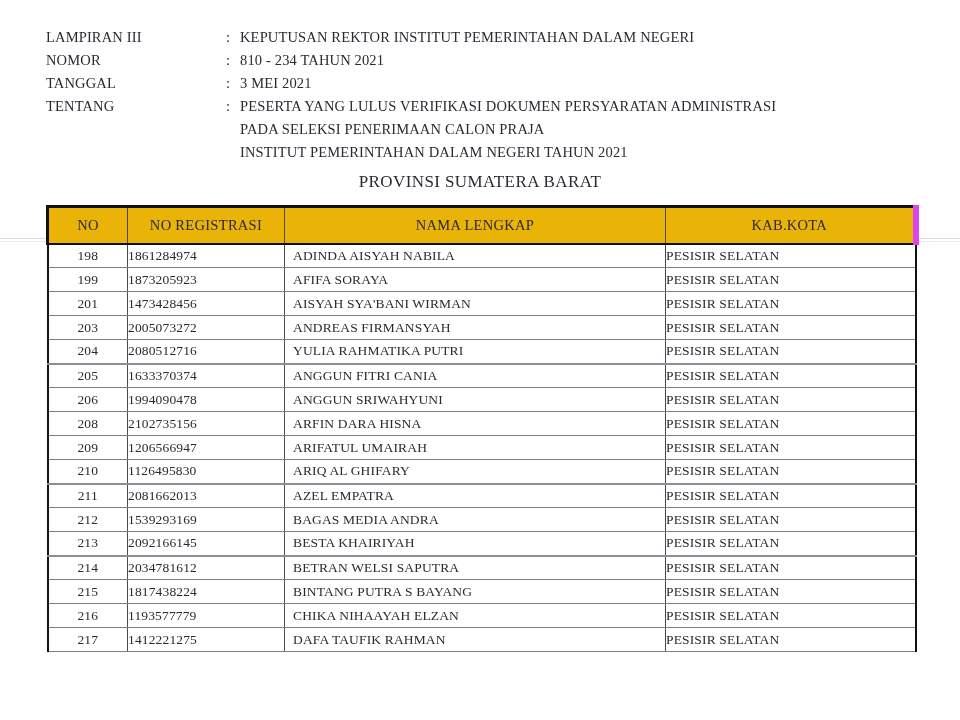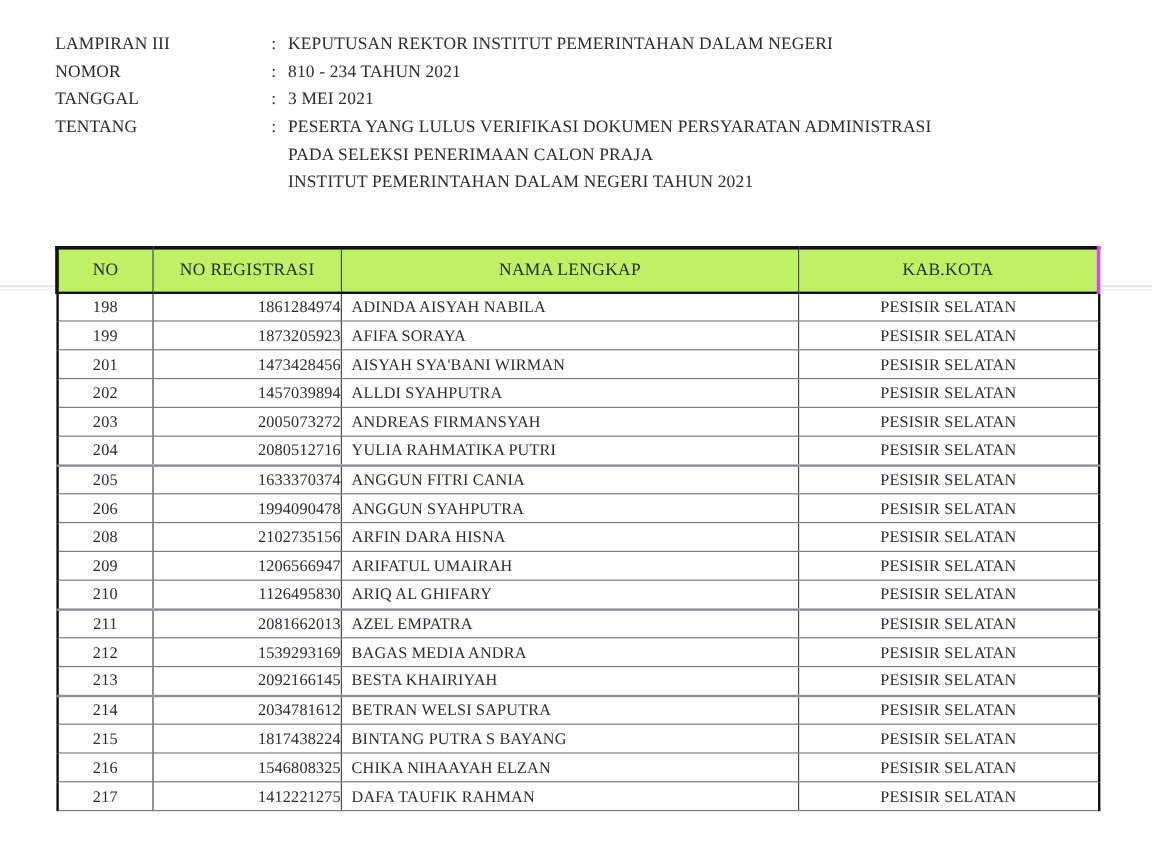--- a/index.html
+++ b/index.html
@@ -105,27 +105,27 @@
     font-weight: normal;
     font-size: 14.5px;
     letter-spacing: 0.3px;
     text-align: center;
     vertical-align: middle;
     color: #2a2a33;
     border-top: 3px solid #111114;
     border-bottom: 2px solid #111114;
     border-left: 1px solid #4a4a52;
     border-right: 1px solid #4a4a52;
-    background: #bef264;
+    background: #eab308;
   }
   thead tr.head-row th:first-child {
     border-left: 3px solid #111114;
   }
   thead tr.head-row th:last-child {
-    border-right: 3px solid #d946ef;
+    border-right: 6px solid #d946ef;
   }
 
   
   tbody tr.data-row td {
     height: 24px;
     font-size: 13.5px;
     letter-spacing: 0.15px;
     vertical-align: middle;
     color: #2a2a33;
     border-bottom: 1px solid #7d7d86;
@@ -139,23 +139,23 @@
     border-left: 2px solid #111114;
   }
   tbody tr.data-row td:last-child {
     border-right: 2px solid #111114;
   }
   tbody tr.data-row:first-child td {
     border-top: none;
   }
 
   td.cell-no   { text-align: center; }
-  td.cell-reg  { text-align: right; }
+  td.cell-reg  { text-align: left; }
   td.cell-nama { text-align: left; padding-left: 8px; }
-  td.cell-kab  { text-align: center; }
+  td.cell-kab  { text-align: left; }
 
   
   tbody tr.data-row.thick td { border-bottom: 2px solid #8d8d96; }
 </style>
 </head>
 <body>
 
 <div id="page">
 
   <div class="page-seam"></div>
@@ -194,20 +194,21 @@
     </div>
 
     <div class="lh-row">
       <span class="lh-label"></span>
       <span class="lh-colon"></span>
       <span class="lh-value cont">INSTITUT PEMERINTAHAN DALAM NEGERI TAHUN 2021</span>
     </div>
 
   </div>
 
+  <div class="province-title">PROVINSI SUMATERA BARAT</div>
 
   <div class="table-wrap">
     <table class="doc-table">
       <colgroup>
         <col class="c-no">
         <col class="c-reg">
         <col class="c-nama">
         <col class="c-kab">
       </colgroup>
       <thead>
@@ -231,47 +232,41 @@
             <td class="cell-nama">AFIFA SORAYA</td>
             <td class="cell-kab">PESISIR SELATAN</td>
           </tr>
           <tr class="data-row">
             <td class="cell-no">201</td>
             <td class="cell-reg">1473428456</td>
             <td class="cell-nama">AISYAH SYA'BANI WIRMAN</td>
             <td class="cell-kab">PESISIR SELATAN</td>
           </tr>
           <tr class="data-row">
-            <td class="cell-no">202</td>
-            <td class="cell-reg">1457039894</td>
-            <td class="cell-nama">ALLDI SYAHPUTRA</td>
-            <td class="cell-kab">PESISIR SELATAN</td>
-          </tr>
-          <tr class="data-row">
             <td class="cell-no">203</td>
             <td class="cell-reg">2005073272</td>
             <td class="cell-nama">ANDREAS FIRMANSYAH</td>
             <td class="cell-kab">PESISIR SELATAN</td>
           </tr>
           <tr class="data-row thick">
             <td class="cell-no">204</td>
             <td class="cell-reg">2080512716</td>
             <td class="cell-nama">YULIA RAHMATIKA PUTRI</td>
             <td class="cell-kab">PESISIR SELATAN</td>
           </tr>
           <tr class="data-row">
             <td class="cell-no">205</td>
             <td class="cell-reg">1633370374</td>
             <td class="cell-nama">ANGGUN FITRI CANIA</td>
             <td class="cell-kab">PESISIR SELATAN</td>
           </tr>
           <tr class="data-row">
             <td class="cell-no">206</td>
             <td class="cell-reg">1994090478</td>
-            <td class="cell-nama">ANGGUN SYAHPUTRA</td>
+            <td class="cell-nama">ANGGUN SRIWAHYUNI</td>
             <td class="cell-kab">PESISIR SELATAN</td>
           </tr>
           <tr class="data-row">
             <td class="cell-no">208</td>
             <td class="cell-reg">2102735156</td>
             <td class="cell-nama">ARFIN DARA HISNA</td>
             <td class="cell-kab">PESISIR SELATAN</td>
           </tr>
           <tr class="data-row">
             <td class="cell-no">209</td>
@@ -310,21 +305,21 @@
             <td class="cell-kab">PESISIR SELATAN</td>
           </tr>
           <tr class="data-row">
             <td class="cell-no">215</td>
             <td class="cell-reg">1817438224</td>
             <td class="cell-nama">BINTANG PUTRA S BAYANG</td>
             <td class="cell-kab">PESISIR SELATAN</td>
           </tr>
           <tr class="data-row">
             <td class="cell-no">216</td>
-            <td class="cell-reg">1546808325</td>
+            <td class="cell-reg">1193577779</td>
             <td class="cell-nama">CHIKA NIHAAYAH ELZAN</td>
             <td class="cell-kab">PESISIR SELATAN</td>
           </tr>
           <tr class="data-row">
             <td class="cell-no">217</td>
             <td class="cell-reg">1412221275</td>
             <td class="cell-nama">DAFA TAUFIK RAHMAN</td>
             <td class="cell-kab">PESISIR SELATAN</td>
           </tr>
         </tbody>

